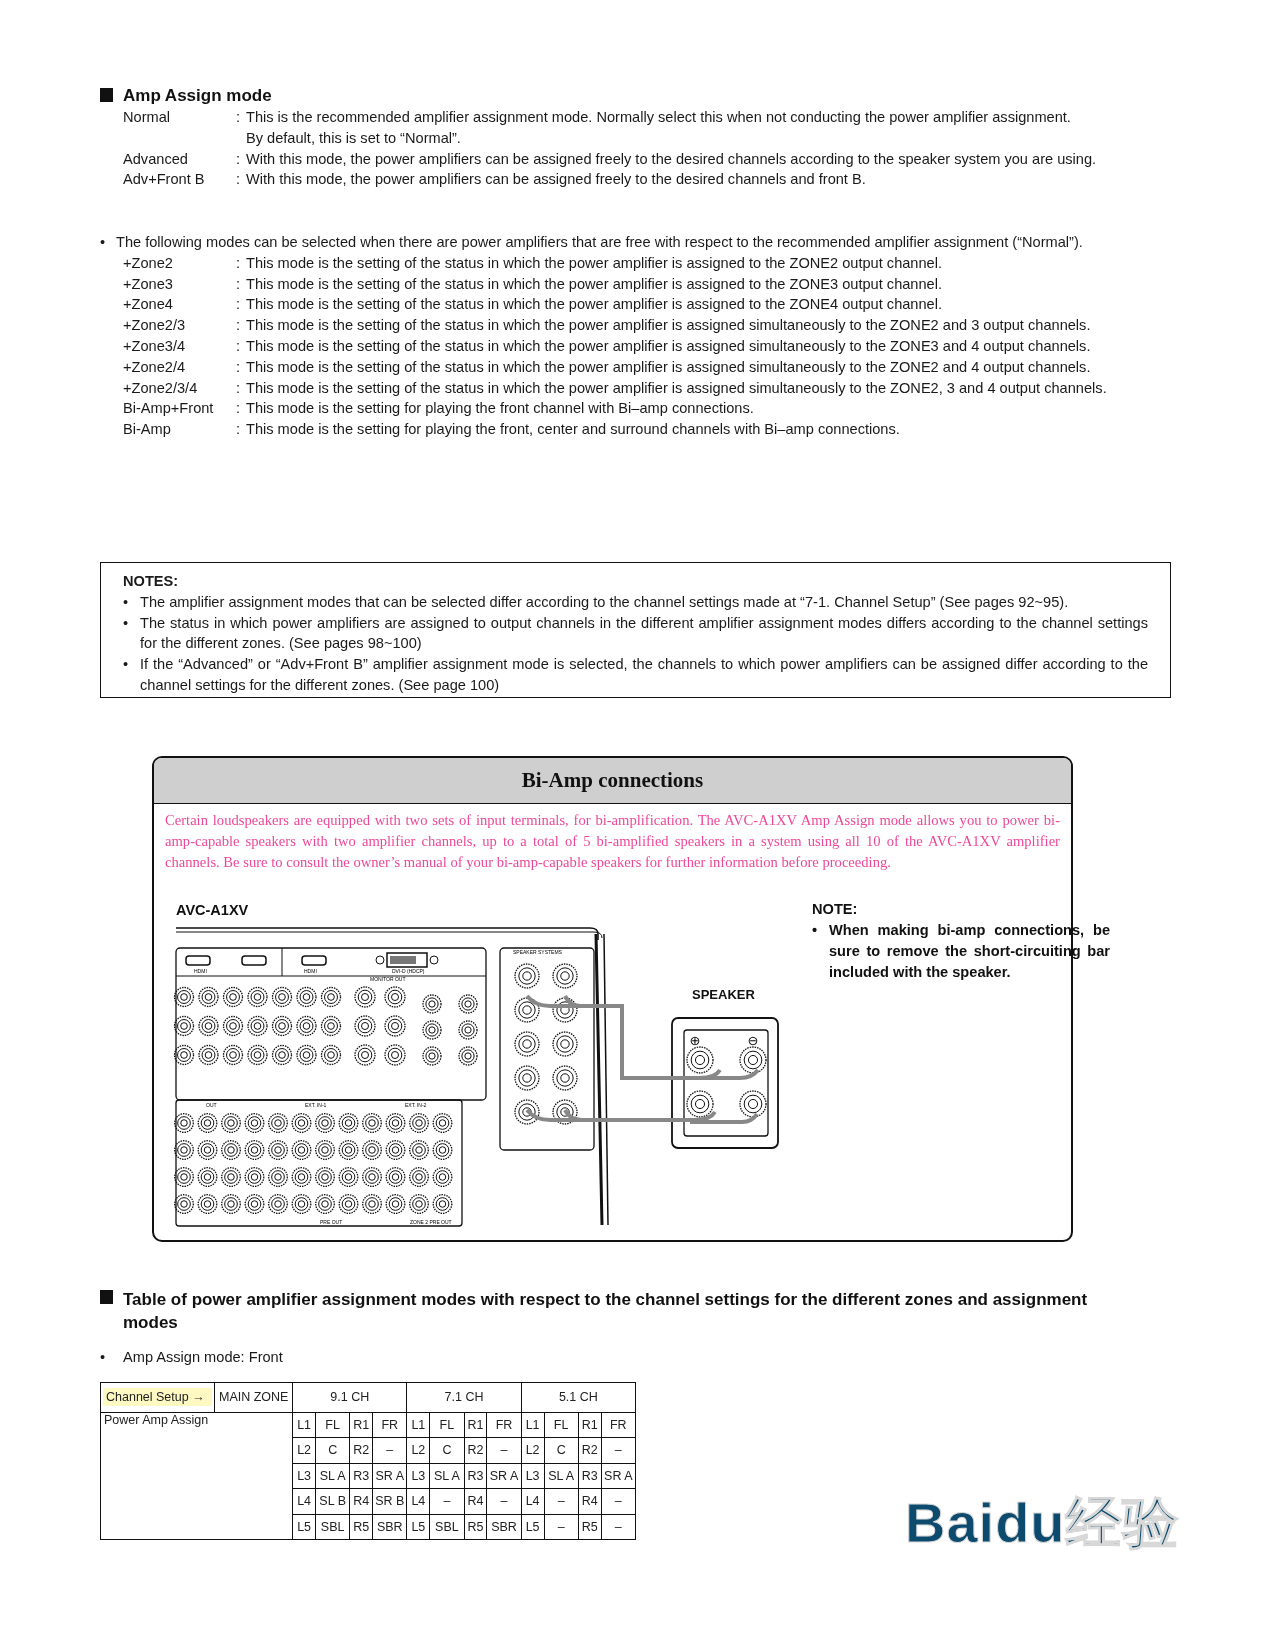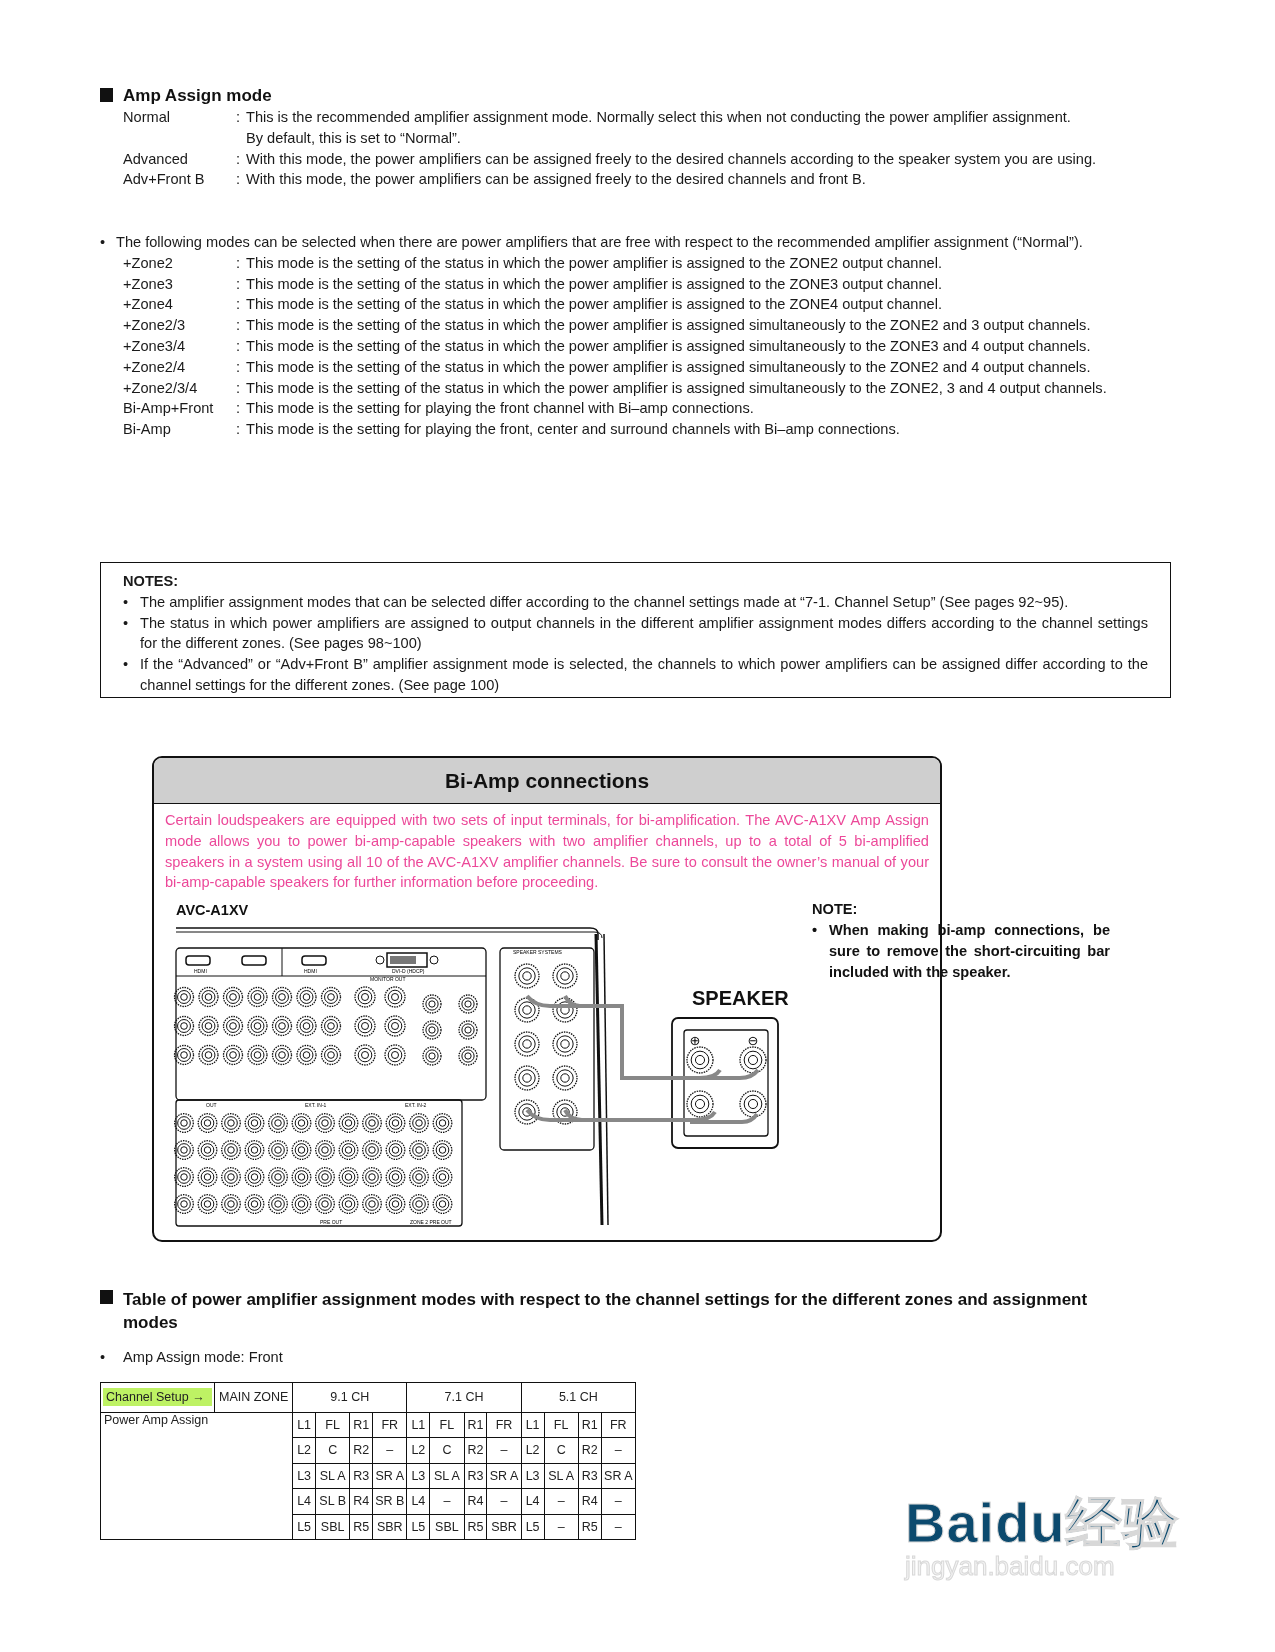--- a/index.html
+++ b/index.html
@@ -136,34 +136,34 @@
   <div class="notes-item">
       <span class="b">•</span>
       <span>The status in which power amplifiers are assigned to output channels in the different amplifier assignment modes differs according to the channel settings for the different zones. (See pages 98~100)</span>
     </div>
   <div class="notes-item">
       <span class="b">•</span>
       <span>If the “Advanced” or “Adv+Front B” amplifier assignment mode is selected, the channels to which power amplifiers can be assigned differ according to the channel settings for the different zones. (See page 100)</span>
     </div>
 </div>
 
-<div class="abs biamp-box" style="left:152px; top:756px; width:790px; height:486px;">
+<div class="abs biamp-box" style="left:152px; top:756px; width:921px; height:486px;font-family:Liberation Serif, serif;">
   <div class="biamp-head">
     <span>Bi-Amp connections</span>
   </div>
   <div class="biamp-intro">Certain loudspeakers are equipped with two sets of input terminals, for bi-amplification. The AVC-A1XV Amp Assign mode allows you to power bi-amp-capable speakers with two amplifier channels, up to a total of 5 bi-amplified speakers in a system using all 10 of the AVC-A1XV amplifier channels. Be sure to consult the owner’s manual of your bi-amp-capable speakers for further information before proceeding.</div>
 </div>
 
 <div class="abs fig-label" style="left:176px; top:902px;">AVC-A1XV</div>
 <div class="abs note2" style="left:812px; top:899px;">NOTE:</div>
 <div class="abs note2" style="left:812px; top:920px; width:298px; display:flex; text-align:justify;">
   <span style="width:17px; flex:0 0 17px;">•</span>
   <span>When making bi-amp connections, be sure to remove the short-circuiting bar included with the speaker.</span>
 </div>
-<div class="abs fig-label" style="left:692px; top:987px; font-size:20px;">SPEAKER</div>
+<div class="abs fig-label" style="left:692px; top:987px; font-size:13px;">SPEAKER</div>
 
 <svg class="abs" style="left:170px; top:920px;" width="620" height="310" viewBox="0 0 620 310">
 
   <path d="M6 8 H420 Q428 8 428 14 V20" fill="none" stroke="#111" stroke-width="1.5"></path>
   <path d="M6 12 H424 Q432 12 432 18" fill="none" stroke="#111" stroke-width="1"></path>
   <line x1="426" y1="14" x2="432" y2="305" stroke="#111" stroke-width="3"></line>
   <line x1="434" y1="14" x2="438" y2="305" stroke="#111" stroke-width="1.5"></line>
 
   <rect x="6" y="28" width="310" height="152" rx="4" fill="none" stroke="#111" stroke-width="1.3"></rect>
   <line x1="6" y1="56" x2="316" y2="56" stroke="#111" stroke-width="1"></line>
@@ -716,21 +716,21 @@
       <col style="width:22px">
       <col style="width:33px">
     <col style="width:22px">
       <col style="width:33px">
       <col style="width:22px">
       <col style="width:33px">
   </colgroup>
   <tbody>
       <tr>
     <td style="padding:2px;">
-          <div class="hdr-chsetup" style="background:#bef264; text-align:left; padding:2px 3px;">Channel Setup →</div>
+          <div class="hdr-chsetup" style="background:#fef9c3; text-align:left; padding:2px 3px;">Channel Setup →</div>
         </td>
     <td>MAIN ZONE</td>
     <td colspan="4">9.1 CH</td>
     <td colspan="4">7.1 CH</td>
     <td colspan="4">5.1 CH</td>
   </tr>
   </tbody>
     <tbody id="tbody">
       <tr>
         <td colspan="2" rowspan="5" class="left">Power Amp Assign</td>
@@ -803,14 +803,13 @@
         <td>R5</td>
         <td>–</td>
       </tr>
     </tbody>
 </table>
 
 <div class="abs watermark" style="left:905px; top:1495px;">
   <div style="font-size:56px; line-height:56px; letter-spacing:1px; -webkit-text-stroke:1px #d8d8d8; color:#0c4a6e;">
     <span>Baidu</span><span>经验</span>
   </div>
-  <div style="font-size:26px; -webkit-text-stroke:1px #d8d8d8; color:#f3f3f3; font-weight:normal;">jingyan.baidu.com</div>
 </div>
 
 </body></html>

